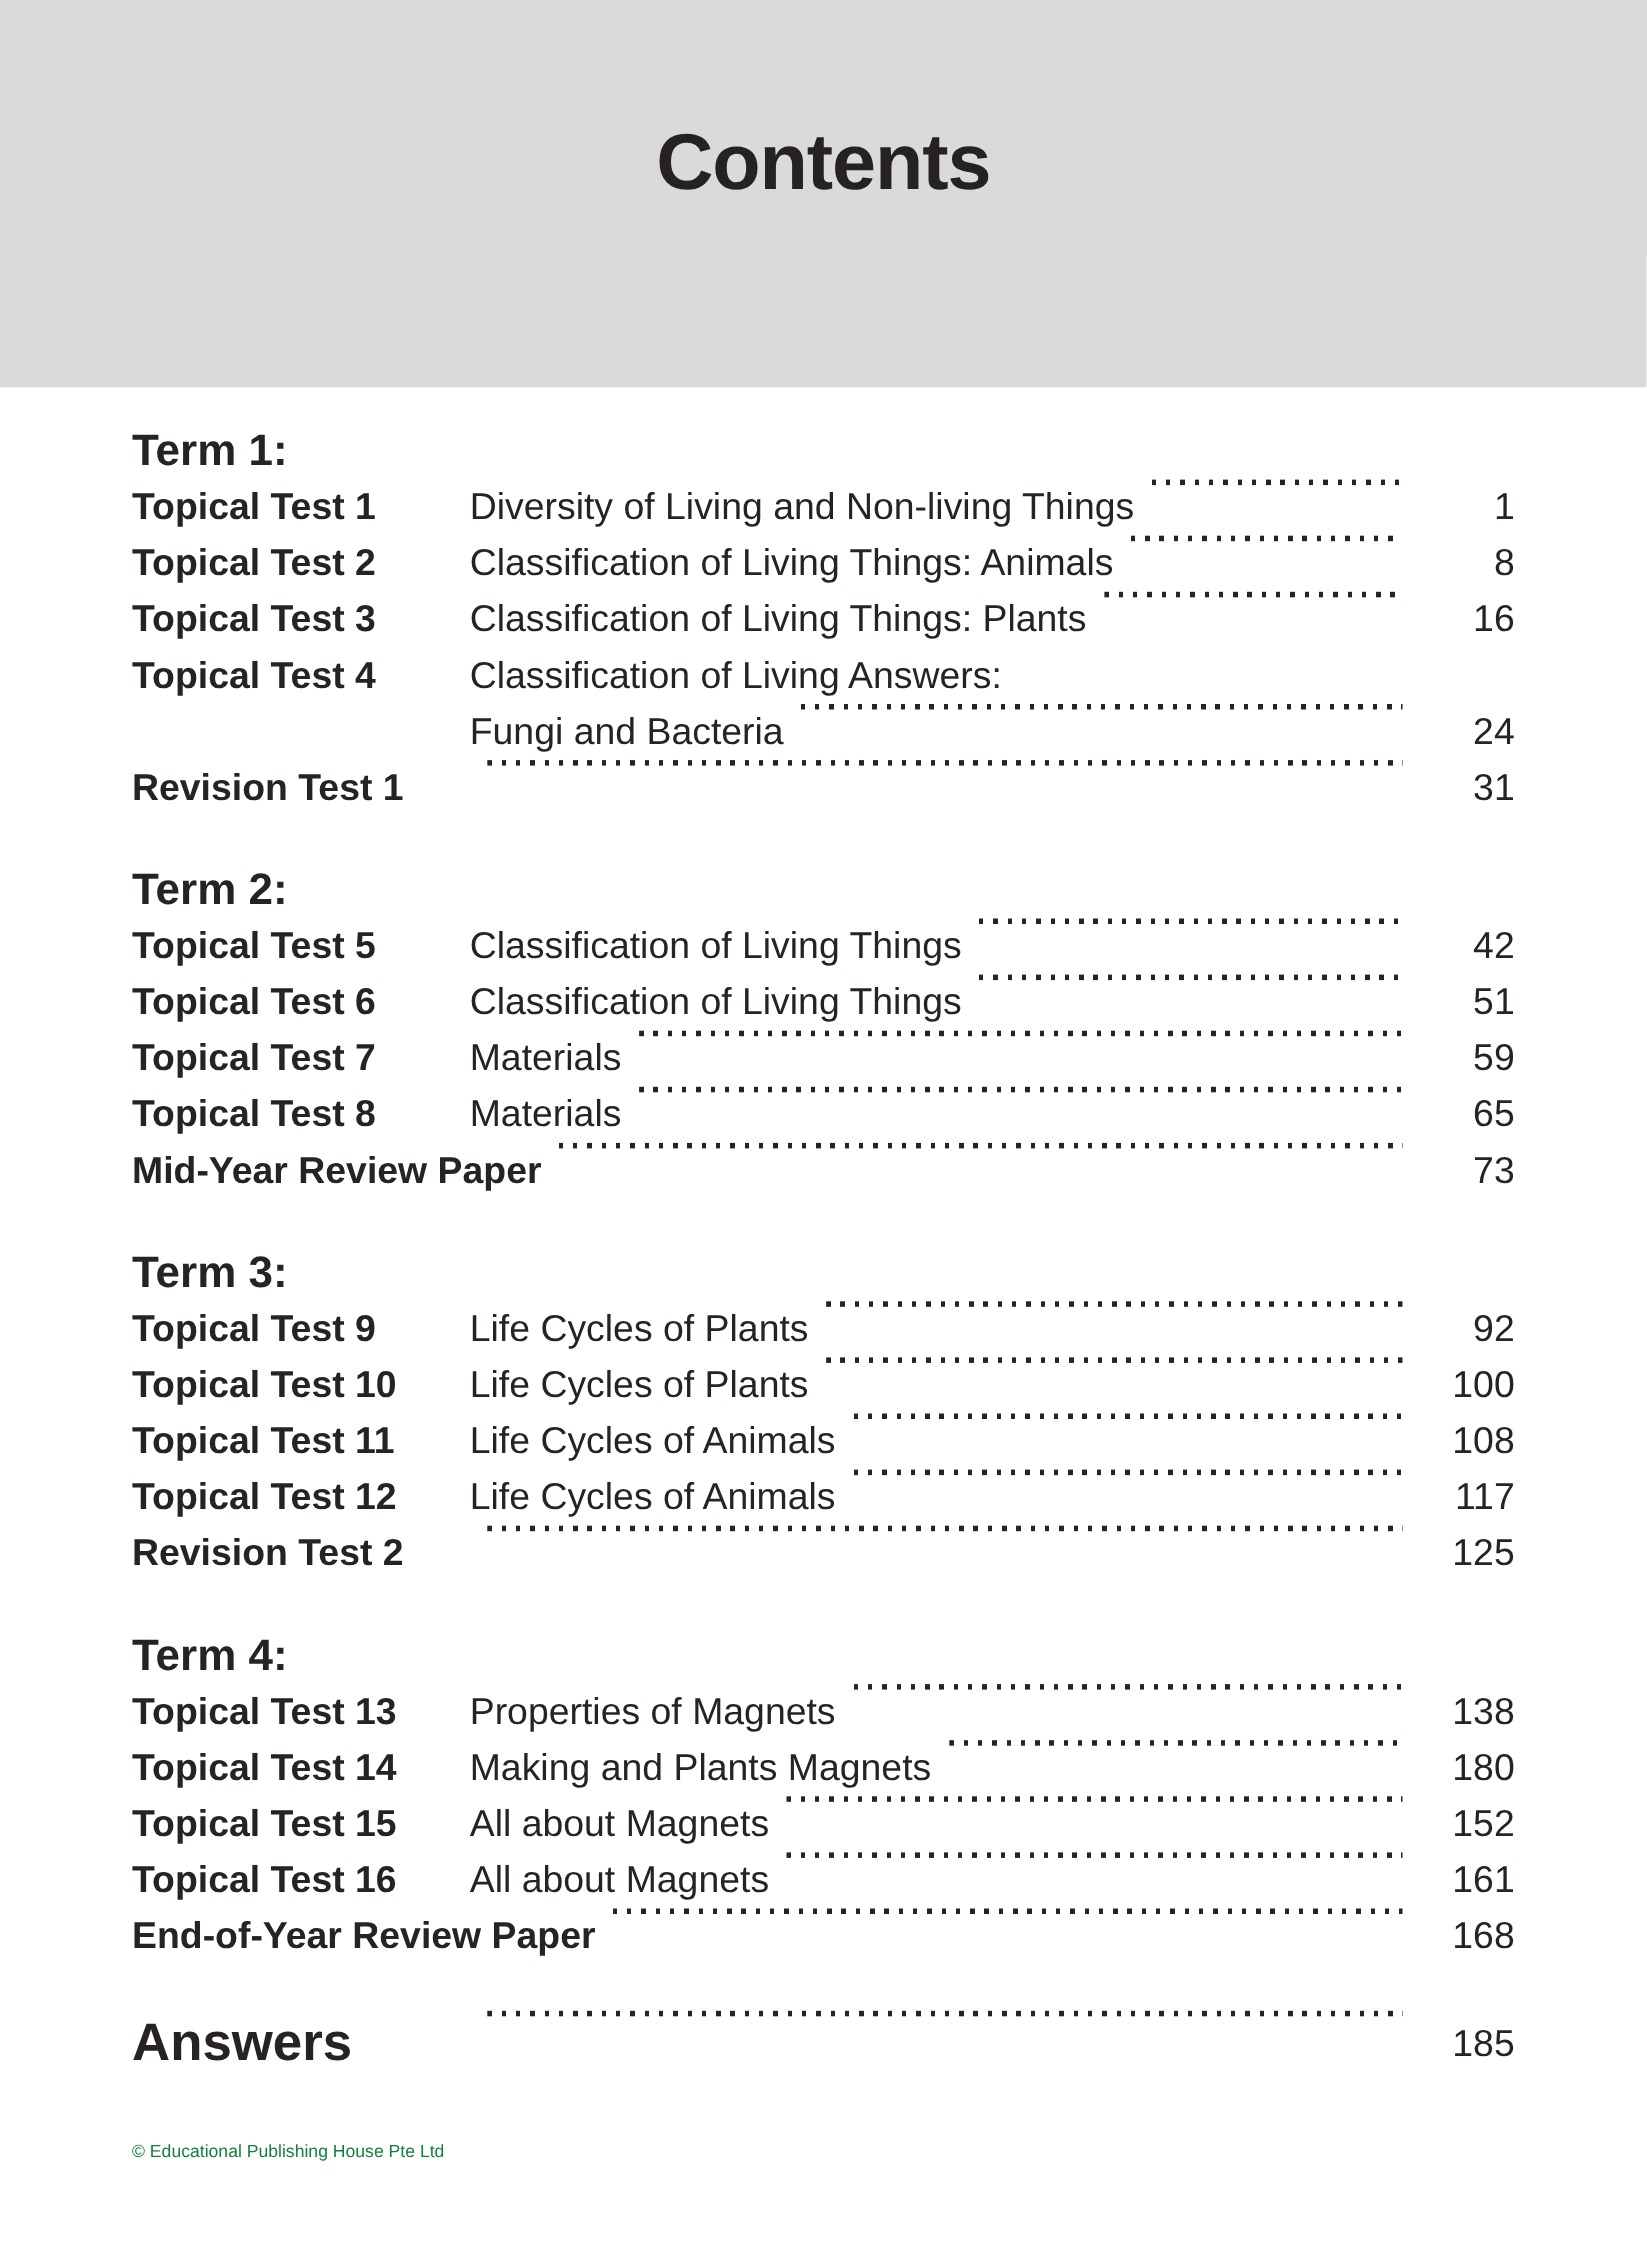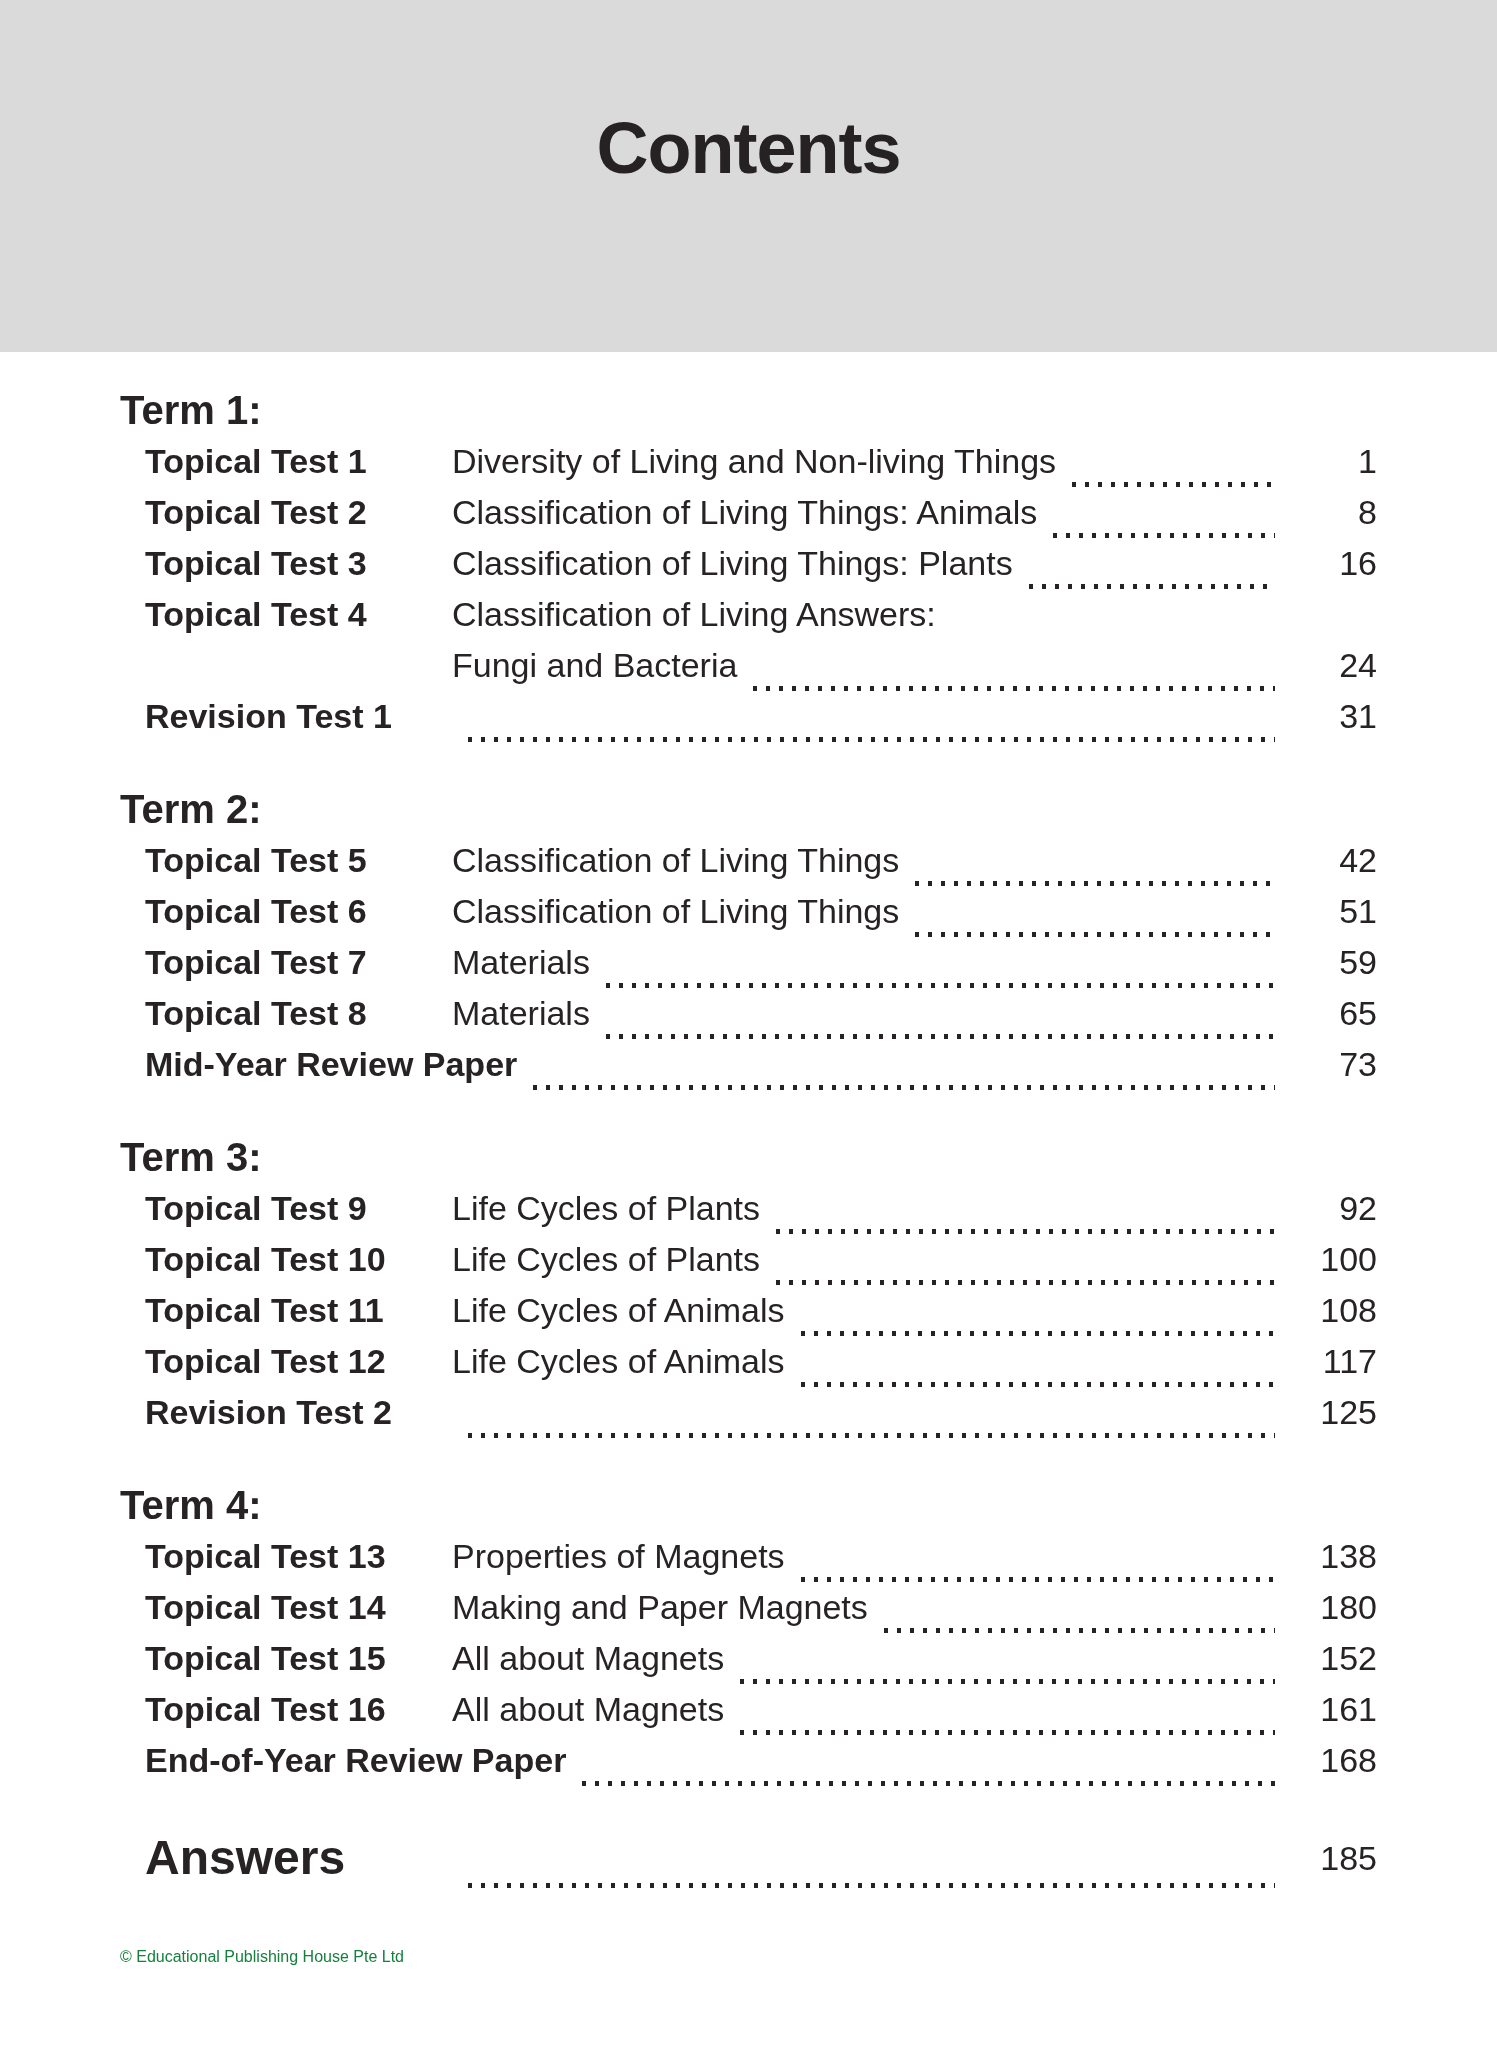--- a/index.html
+++ b/index.html
@@ -46,25 +46,24 @@
   .toc-section + .toc-section{margin-top:42px;}
   .section-heading{
     font-size:40px;
     font-weight:bold;
     line-height:var(--row-h);
     margin:0;
     white-space:nowrap;
   }
   .toc-row{
     display:flex;
-    align-items:flex-end;
+    align-items:flex-start;
     height:var(--row-h);
     line-height:var(--row-h);
     font-size:34px;
-    margin-left:25px;
   }
   .row-label{
     flex:0 0 auto;
     min-width:var(--label-col);
     font-weight:bold;
     white-space:nowrap;
   }
   .row-title{
     flex:0 0 auto;
     white-space:nowrap;
@@ -211,21 +210,21 @@
     <section class="toc-section">
       <div class="section-heading">Term 4:</div>
       <div class="toc-row">
         <span class="row-label">Topical Test 13</span>
         <span class="row-title">Properties of Magnets</span>
         <span class="leader-dots"></span>
         <span class="page-number">138</span>
       </div>
       <div class="toc-row">
         <span class="row-label">Topical Test 14</span>
-        <span class="row-title">Making and Paper Magnets</span>
+        <span class="row-title">Making and Plants Magnets</span>
         <span class="leader-dots"></span>
         <span class="page-number">180</span>
       </div>
       <div class="toc-row">
         <span class="row-label">Topical Test 15</span>
         <span class="row-title">All about Magnets</span>
         <span class="leader-dots"></span>
         <span class="page-number">152</span>
       </div>
       <div class="toc-row">

